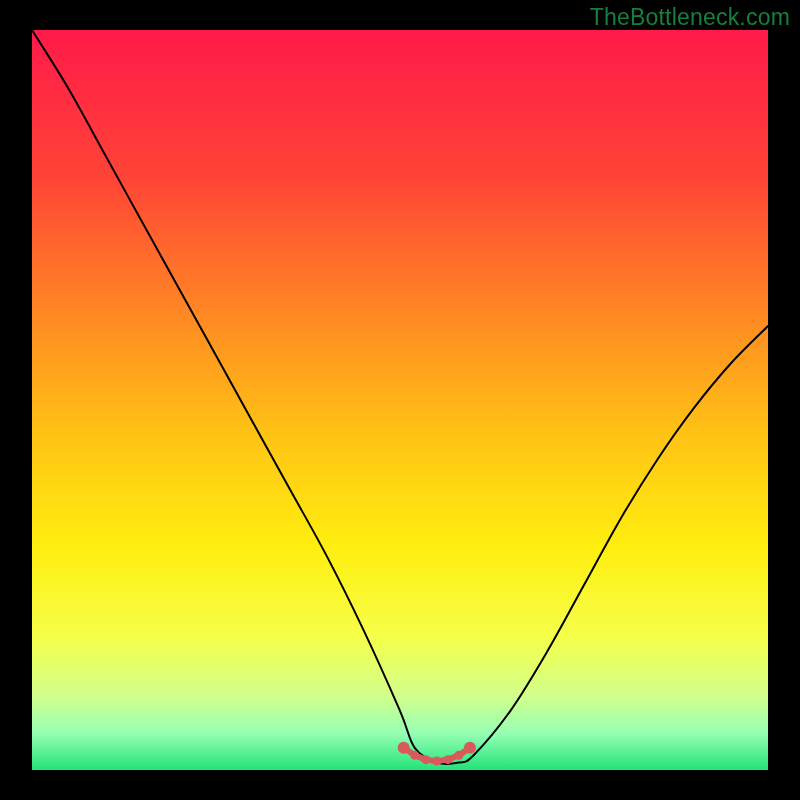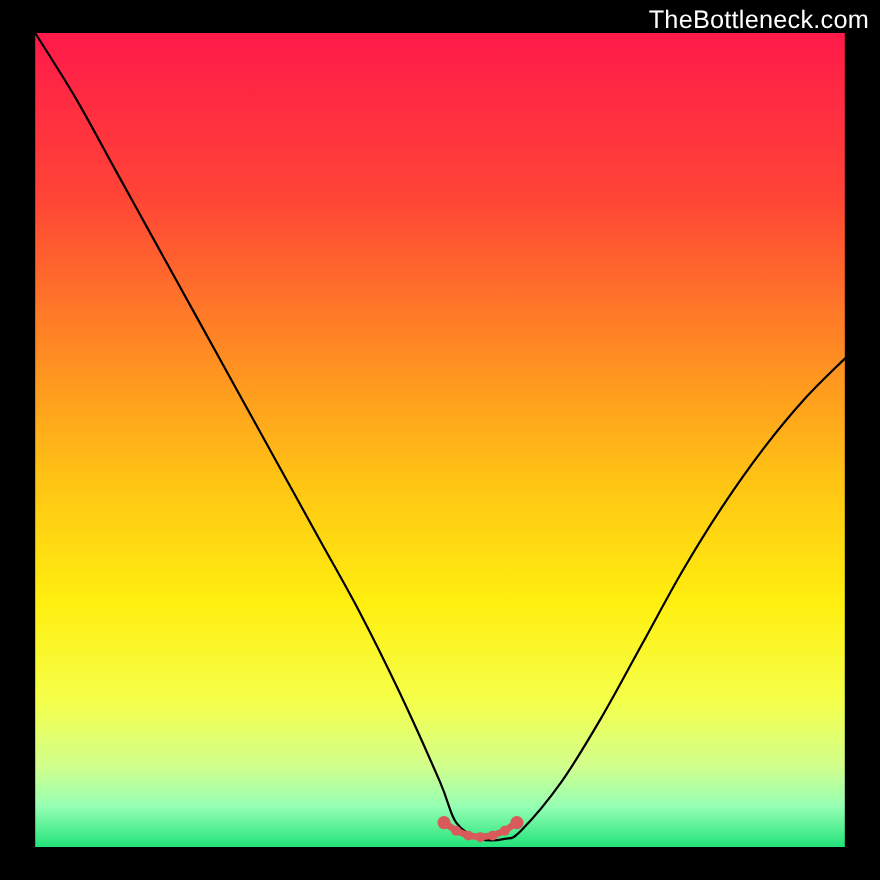--- a/index.html
+++ b/index.html
@@ -14,21 +14,21 @@
   .frame {
     position: relative;
     width: 800px;
     height: 800px;
     background: #000000;
   }
   .watermark {
     position: absolute;
     top: 4px;
     right: 10px;
-    color: #ffffff;
+    color: #15803d;
     font-size: 23px;
     font-weight: 500;
     letter-spacing: 0.2px;
     z-index: 10;
   }
   svg {
     position: absolute;
     left: 0;
     top: 0;
   }

